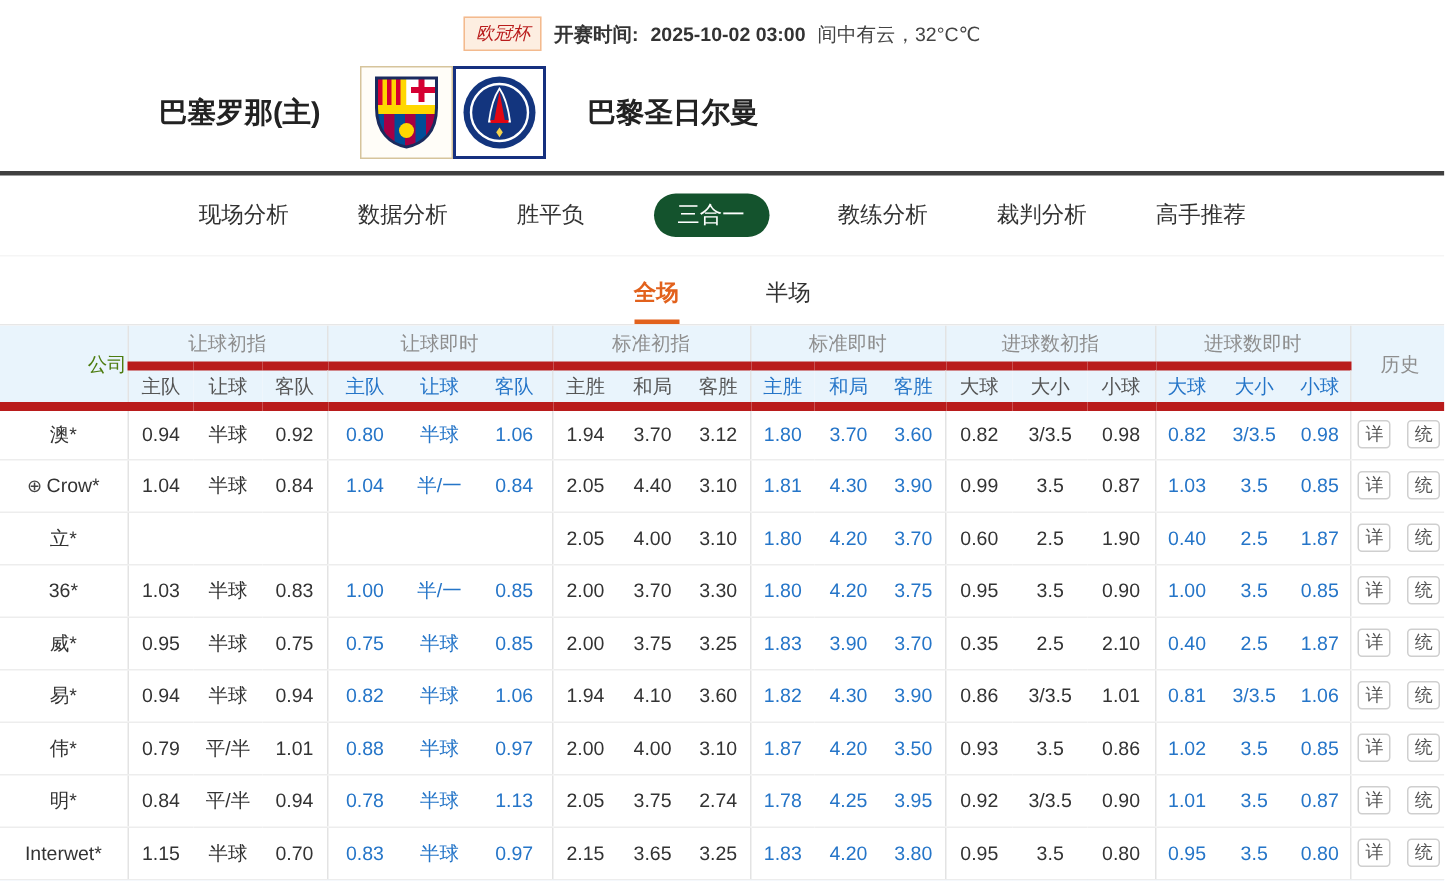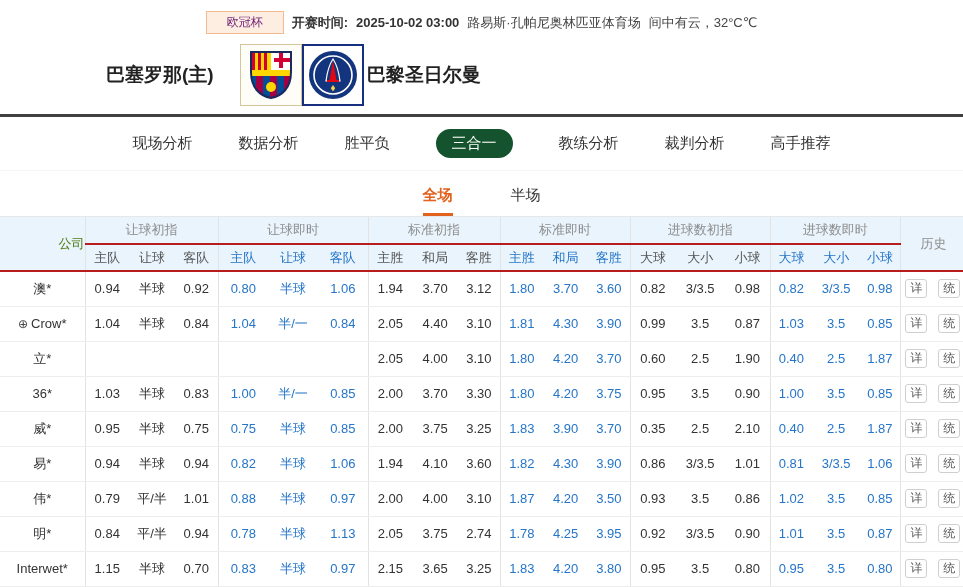--- a/index.html
+++ b/index.html
@@ -2,48 +2,48 @@
 <html><head>
 <meta charset="utf-8">
 <style>
   * { margin:0; padding:0; box-sizing:border-box; }
   html,body { background:#fff; }
   body { font-family:"Liberation Sans","DejaVu Sans",sans-serif; }
   .page { width:963px; height:587px; overflow:hidden; background:#fff; position:relative; }
 
   
   .topbar { display:flex; justify-content:center; align-items:center; gap:8px; padding-top:11px; font-size:13px; color:#333; }
-  .league-badge { color:#701a75; background:#fdeee1; border:1px solid #f3ba8e; padding:2px 20px; font-size:12px; cursor:pointer; }
+  .league-badge { color:#b91c1c; background:#fdeee1; border:1px solid #f3ba8e; padding:2px 7px; font-size:12px; cursor:pointer;font-style:italic; }
   .kick-label,.kick-time { font-weight:bold; color:#333; }
   .venue { color:#444; }
 
   
   .team-row { display:flex; align-items:center; padding:10px 0 8px; }
   .home-name { font-size:19px; font-weight:bold; color:#222; margin-left:106px; }
   .logo-box { width:62px; height:62px; display:flex; align-items:center; justify-content:center; background:#fffdf8; }
   .home-box { border:1px solid #d6c49c; margin-left:26px; }
   .away-box { border:2px solid #16307f; background:#fff; }
   .countdown { flex:1; text-align:center; font-size:14px; color:#555; white-space:nowrap; }
   .cd-value { color:#2575c8; font-size:24px; font-weight:bold; margin:0 6px; vertical-align:-2px; }
-  .away-name { font-size:19px; font-weight:bold; color:#222; margin-left:3px; margin-right:38px; }
+  .away-name { font-size:19px; font-weight:bold; color:#222; margin-left:28px; margin-right:38px; }
 
   
   .main-nav { display:flex; justify-content:center; align-items:center; gap:46px; padding:12px 0; border-top:3px solid #404040; border-bottom:1px solid #f5f5f5; font-size:15px; color:#333; }
   .nav-tab { cursor:pointer; padding:4px 0; }
   .nav-tab.active { background:#14532d; color:#fff; border-radius:16px; padding:5px 16px; }
 
   
   .subtabs { display:flex; justify-content:center; gap:58px; padding-top:15px; border-bottom:1px solid #e7e7e7; font-size:15px; color:#333; }
   .sub-tab { padding-bottom:8px; cursor:pointer; }
   .sub-tab.active { color:#e2611c; font-weight:bold; border-bottom:3px solid #e2611c; }
 
   
   .table-wrap { width:963px; overflow:hidden; }
   table.odds { border-collapse:collapse; table-layout:fixed; width:966px; text-align:center; font-size:13px; }
-  .odds th { background:#e9f4fc; font-weight:normal; height:27px; border-bottom:2px solid #b91c1c; }
+  .odds th { background:#e9f4fc; font-weight:normal; height:27px; border-bottom:6px solid #b91c1c; }
   .group-label { color:#8e8e8e; }
   .company-h { color:#4d7c0f;text-align:right; }
   .sub-label { color:#555; }
   .sub-label.live { color:#2575c8; }
   .group-start { border-left:1px solid #e3e3e3; }
   .odds td { height:35px; border-bottom:1px solid #ededed; color:#333; }
   .odds td.live { color:#2575c8; }
   .company-cell { color:#333; }
   .globe { margin-right:3px; font-size:12px; color:#444; }
   .btn-mini { display:inline-block; border:1px solid #cfcfcf; border-radius:3px; padding:2px 4px; font-size:12px; color:#555; cursor:pointer; line-height:1.1; }
@@ -52,21 +52,20 @@
 </style>
 </head>
 <body>
 
 <div class="page">
 
   <div class="topbar">
     <span class="league-badge">欧冠杯</span>
     <span class="kick-label">开赛时间:</span>
     <span class="kick-time">2025-10-02 03:00</span>
-    <span class="venue">路易斯·孔帕尼奥林匹亚体育场</span>
     <span class="venue">间中有云，32°C℃</span>
   </div>
 
   <div class="team-row">
     <div class="home-name">巴塞罗那(主)</div>
     <div class="logo-box home-box">
       <svg width="46" height="50" viewBox="0 0 44 50">
         <defs>
             <clipPath id="shieldClip">
               <path d="M2 2 h40 v20 c0 16 -9 24 -20 26 C11 46 2 38 2 22 Z"></path>

